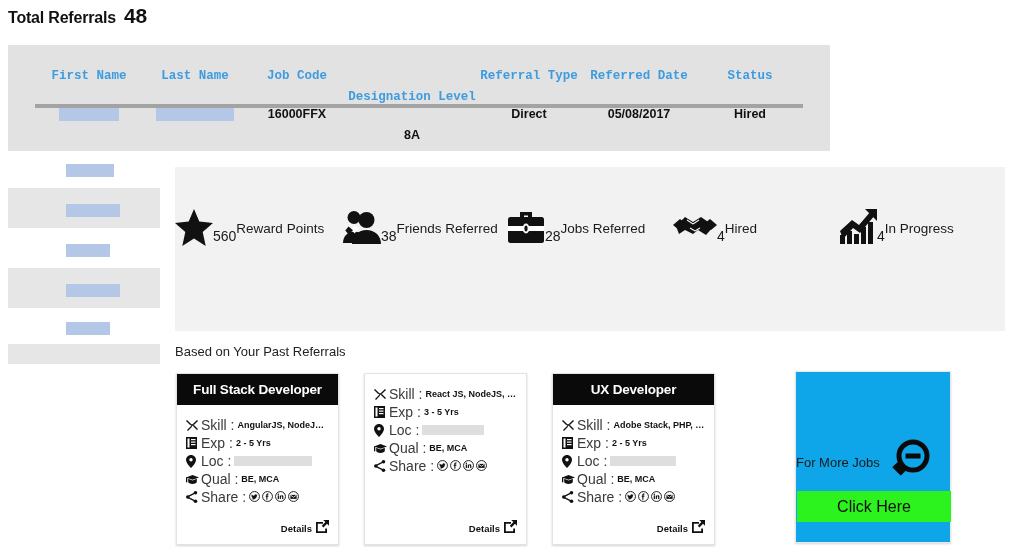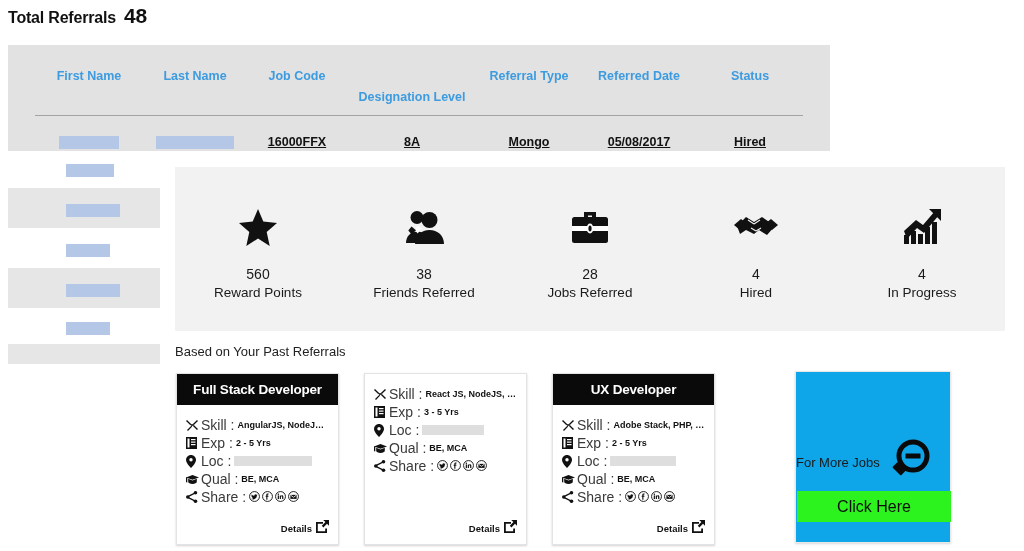--- a/index.html
+++ b/index.html
@@ -34,37 +34,36 @@
     position: absolute;
     left: 8px; top: 45px;
     width: 822px; height: 106px;
     background: #e2e2e2;
   }
   .table-head {
     position: absolute;
     left: 27px; top: 24px;
     width: 768px;
     display: flex;
-    padding-bottom: 11px;
-    border-bottom: 1px solid #a3a3a3;
+    border-bottom: 4px solid #a3a3a3;
+    font-family: Liberation Mono, monospace;
   }
   .table-head div {
     font-size: 12.5px;
     font-weight: bold;
     color: #3d9be0;
     text-align: center;
   }
   .table-row {
     position: absolute;
-    left: 27px; top: 76px;
+    left: 27px; top: 62px;
     width: 768px;
     display: flex;
-    align-items: flex-end;
+    align-items: flex-start;
     height: 28px;
-    text-decoration: underline;
   }
   .table-row div {
     font-size: 12.5px;
     font-weight: bold;
     color: #111;
     text-align: center;
   }
   .c0 { width: 108px; }
   .c1 { width: 104px; }
   .c2 { width: 100px; }
@@ -103,21 +102,21 @@
   }
   .stats-row {
     position: absolute;
     left: 0; top: 38px;
     width: 100%;
     display: flex;
   }
   .stat {
     flex: 1;
     display: flex;
-    flex-direction: column;
+    flex-direction: row;
     align-items: center;
   }
   .stat-icon {
     height: 44px;
     display: flex;
     align-items: center;
     justify-content: center;
   }
   .stat-value {
     margin-top: 17px;
@@ -275,21 +274,21 @@
   </div>
   <div class="table-row">
     <div class="c0">
       <span class="redact redact-first"></span>
     </div>
     <div class="c1">
       <span class="redact redact-last"></span>
     </div>
     <div class="c2">16000FFX</div>
     <div class="c3">8A</div>
-    <div class="c4">Mongo</div>
+    <div class="c4">Direct</div>
     <div class="c5">05/08/2017</div>
     <div class="c6">Hired</div>
   </div>
 </div>
 
 <div class="skel-col">
   <div class="skel-bar" style="left:66px; top:9px;  width:48px;"></div>
   <div class="skel-band" style="top:33px;"></div>
   <div class="skel-bar" style="left:66px; top:49px; width:54px;"></div>
   <div class="skel-bar" style="left:66px; top:89px; width:44px;"></div>

